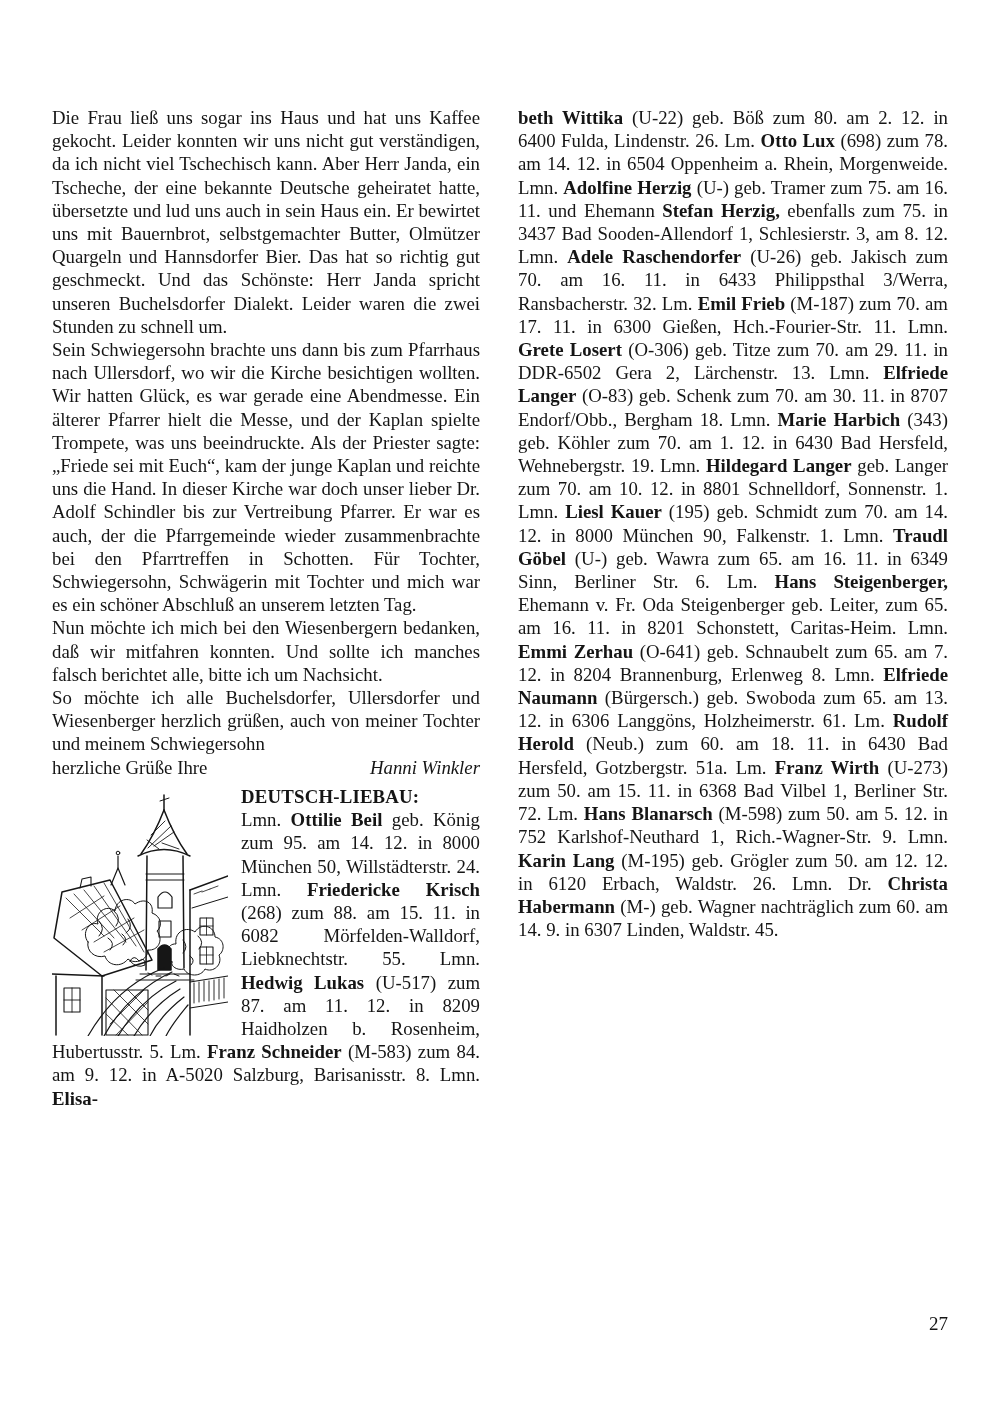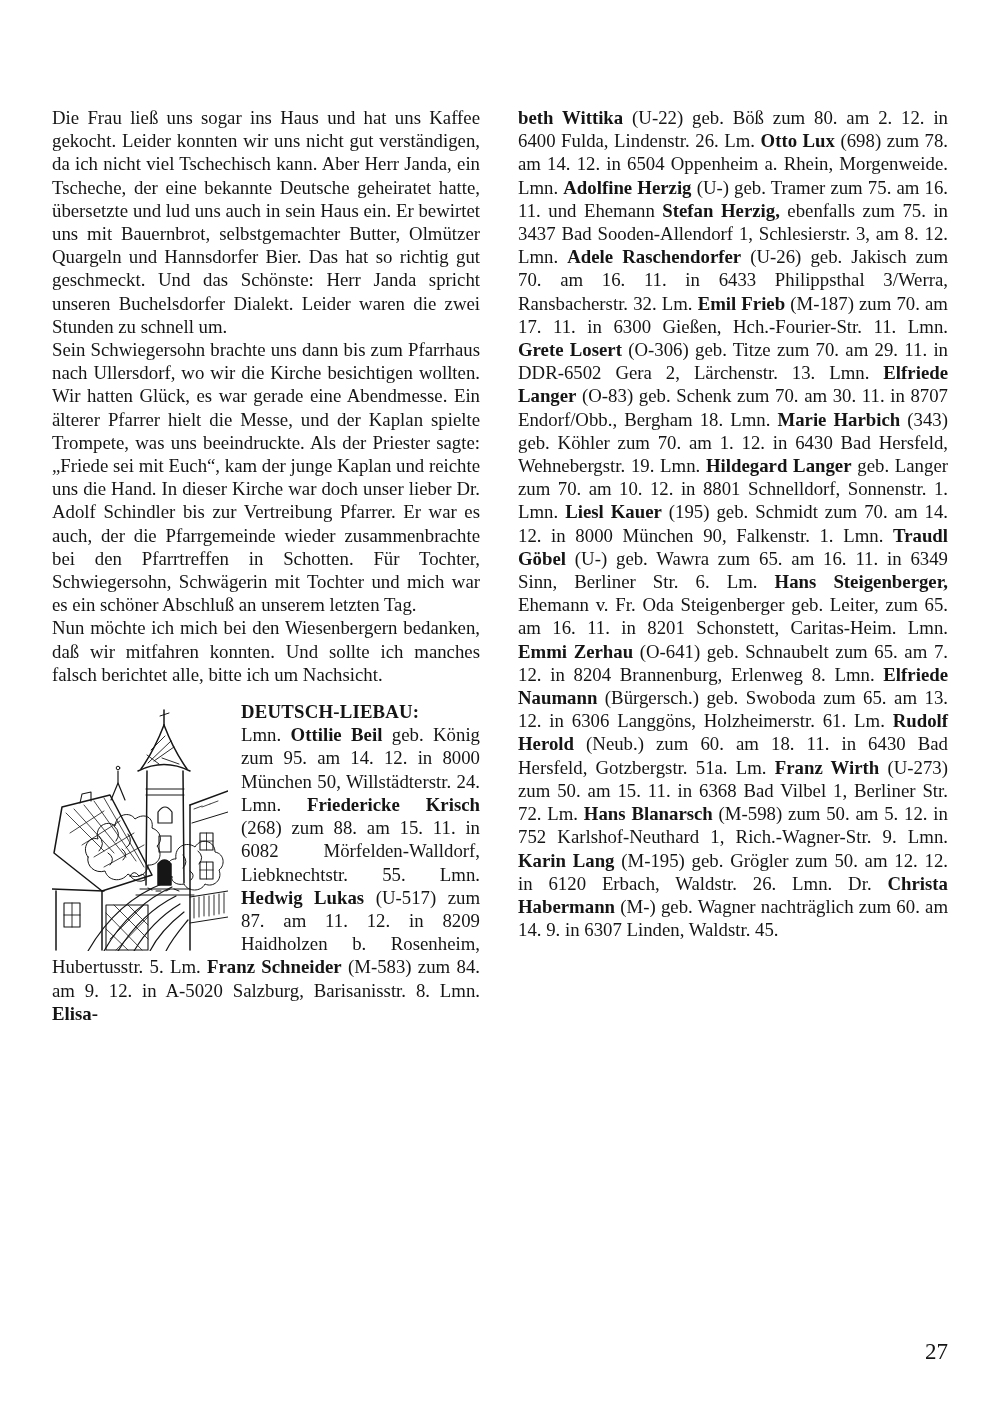--- a/index.html
+++ b/index.html
@@ -17,48 +17,53 @@
     font-size: 18.8px;
     line-height: 23.2px;
     text-align: justify;
   }
   .col.left  { width: 428px; }
   .col.right { width: 430px; }
   p.para { margin: 0; }
   .b { font-weight: bold; }
   .sigline { display: flex; justify-content: space-between; }
   .sigline .sig { font-style: italic; }
-  .congrats { margin-top: 14px; }
+  .congrats { margin-top: 6px; }
   .section-heading { font-weight: bold; letter-spacing: 0.2px; }
   .illustration {
     float: left;
     width: 176px;
     height: 246px;
     margin: 5px 13px 2px 0;
   }
   .illustration svg { width: 100%; height: 100%; display: block; }
   .spacer { height: 22px; }
   .pagenum {
     position: absolute;
-    top: 1340px;
+    top: 1312px;
     right: 52px;
-    font-size: 23px;
+    font-size: 19px;
     line-height: 23px;
   }
 </style>
 </head>
 <body>
 
 <div class="page">
   <div class="columns">
 
     <div class="col left">
       <p class="para"><span>Die Frau ließ uns sogar ins Haus und hat uns Kaffee gekocht. Leider konnten wir uns nicht gut verständigen, da ich nicht viel Tschechisch kann. Aber Herr Janda, ein Tscheche, der eine bekannte Deutsche geheiratet hatte, übersetzte und lud uns auch in sein Haus ein. Er bewirtet uns mit Bauernbrot, selbstgemachter Butter, Olmützer Quargeln und Hannsdorfer Bier. Das hat so richtig gut geschmeckt. Und das Schönste: Herr Janda spricht unseren Buchelsdorfer Dialekt. Leider waren die zwei Stunden zu schnell um.</span></p>
       <p class="para"><span>Sein Schwiegersohn brachte uns dann bis zum Pfarrhaus nach Ullersdorf, wo wir die Kirche besichtigen wollten. Wir hatten Glück, es war gerade eine Abendmesse. Ein älterer Pfarrer hielt die Messe, und der Kaplan spielte Trompete, was uns beeindruckte. Als der Priester sagte: „Friede sei mit Euch“, kam der junge Kaplan und reichte uns die Hand. In dieser Kirche war doch unser lieber Dr. Adolf Schindler bis zur Vertreibung Pfarrer. Er war es auch, der die Pfarrgemeinde wieder zusammenbrachte bei den Pfarrtreffen in Schotten. Für Tochter, Schwiegersohn, Schwägerin mit Tochter und mich war es ein schöner Abschluß an unserem letzten Tag.</span></p>
       <p class="para"><span>Nun möchte ich mich bei den Wiesenbergern bedanken, daß wir mitfahren konnten. Und sollte ich manches falsch berichtet alle, bitte ich um Nachsicht.</span></p>
+      <p class="para"><span>So möchte ich alle Buchelsdorfer, Ullersdorfer und Wiesenberger herzlich grüßen, auch von meiner Tochter und meinem Schwiegersohn</span></p>
+      <div class="sigline">
+        <span>herzliche Grüße Ihre</span>
+        <span class="sig">Hanni Winkler</span>
+      </div>
 
       <div class="congrats">
         <div class="illustration">
 
           <svg viewBox="0 0 176 246" xmlns="http://www.w3.org/2000/svg">
             <g stroke="#161616" fill="none" stroke-width="1.5" stroke-linecap="round" stroke-linejoin="round">
 
               <path d="M86 66 Q112 53 138 66"></path>
               <path d="M89 64 C99 50 107 33 112 20"></path>
               <path d="M135 64 C125 50 117 33 112 20"></path>

